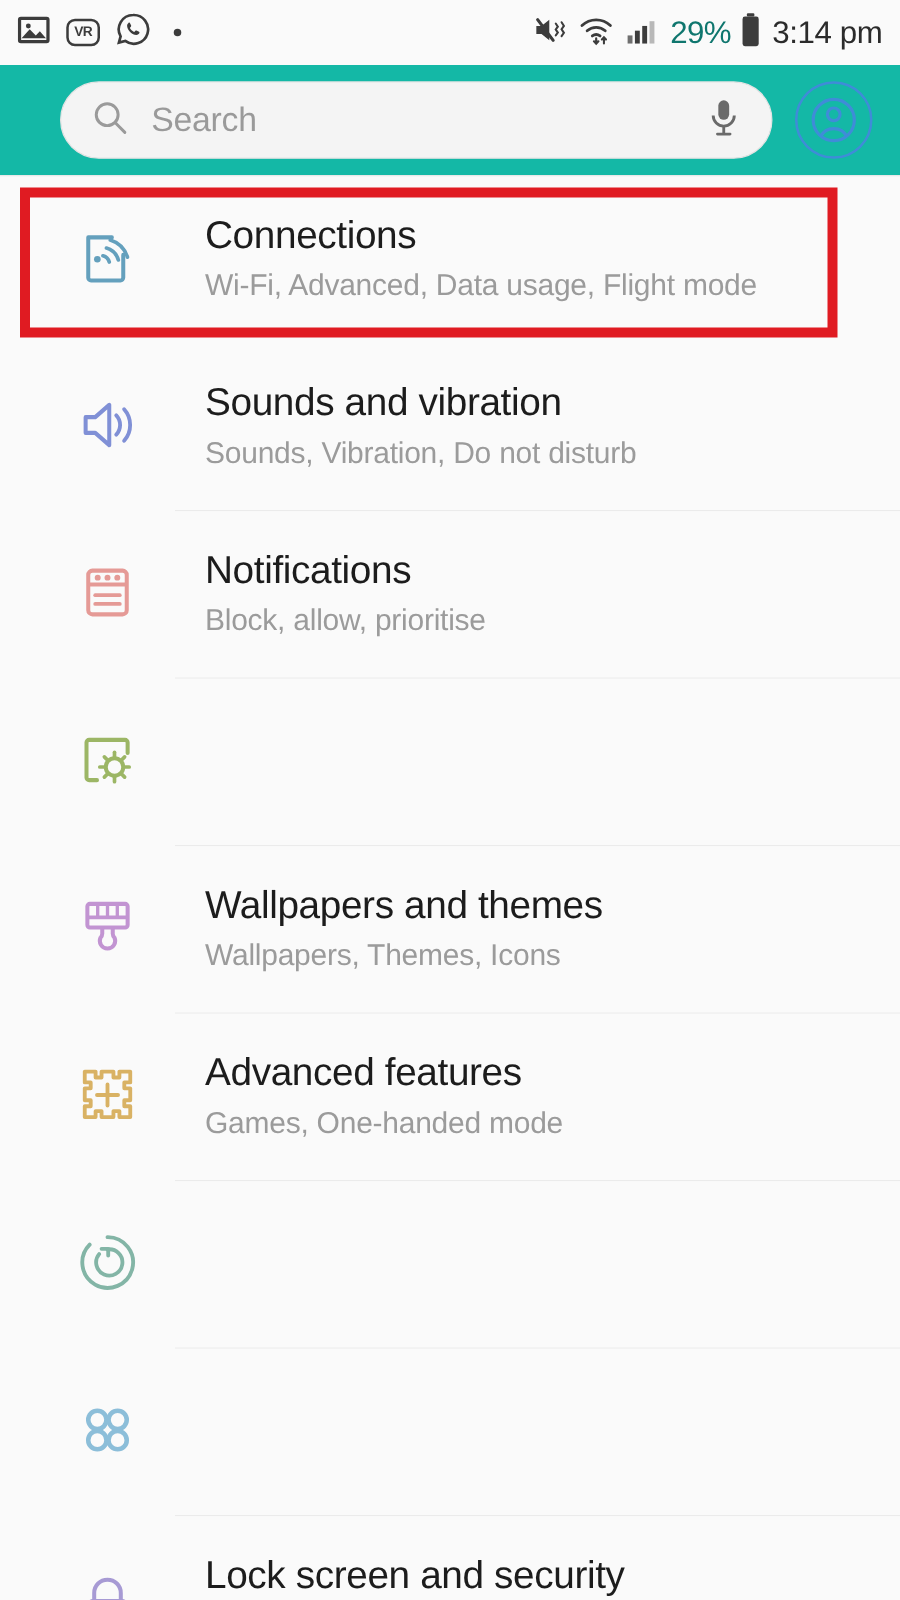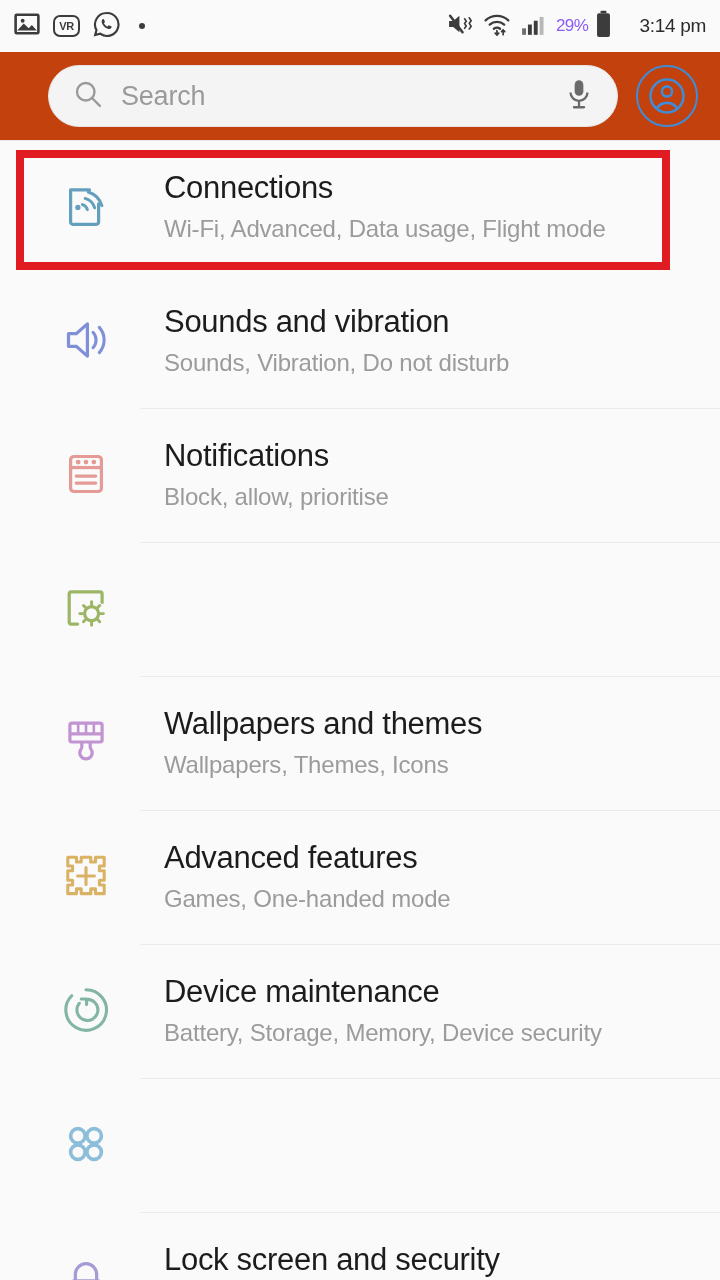--- a/index.html
+++ b/index.html
@@ -57,40 +57,40 @@
 
   .small-dot {
     width: 6px;
     height: 6px;
     border-radius: 50%;
     background: #3c3c3c;
     margin-left: 6px;
   }
 
   .battery-pct {
-    font-size: 17px;
-    color: #8b5cf6;
+    font-size: 25px;
+    color: #0f766e;
     letter-spacing: -0.5px;
     margin-left: 2px;
   }
 
   .clock {
-    font-size: 19px;
+    font-size: 25px;
     color: #2b2b2b;
     letter-spacing: -0.3px;
-    margin-left: 20px;
+    margin-left: 2px;
   }
 
   
   .search-header {
     height: 89px;
     display: flex;
     align-items: center;
     padding: 0 22px 0 48px;
-    background: #c2410c;
+    background: #14b8a6;
     border-bottom: 1px solid #e8e8e8;
     gap: 18px;
   }
 
   .search-box {
     flex: 1;
     height: 62px;
     border-radius: 31px;
     background: #f4f4f4;
     border: 1px solid #e3e3e3;
@@ -392,24 +392,20 @@
     </div>
 
     <div class="settings-row">
       <div class="row-icon">
         <svg width="56" height="56" viewBox="0 0 40 40">
           <path d="M20 5.5 A14.5 14.5 0 1 1 9.8 9.8" fill="none" stroke="#83b5a6" stroke-width="2.2" stroke-linecap="round"></path>
           <path d="M20 12.5 A7.5 7.5 0 1 1 15.2 15.2" fill="none" stroke="#83b5a6" stroke-width="2.2" stroke-linecap="round"></path>
           <path d="M16.6 12.2 h3.8 v3.8" fill="none" stroke="#83b5a6" stroke-width="2.2" stroke-linecap="round" stroke-linejoin="round"></path>
         </svg>
       </div>
-      <div class="row-text">
-        <div class="row-title">Device maintenance</div>
-        <div class="row-sub">Battery, Storage, Memory, Device security</div>
-      </div>
       <div class="divider"></div>
     </div>
 
     <div class="settings-row">
       <div class="row-icon">
         <svg width="56" height="56" viewBox="0 0 40 40">
           <circle cx="14.2" cy="14.2" r="5.2" fill="none" stroke="#8cbed9" stroke-width="2.6"></circle>
           <circle cx="25.8" cy="14.2" r="5.2" fill="none" stroke="#8cbed9" stroke-width="2.6"></circle>
           <circle cx="14.2" cy="25.8" r="5.2" fill="none" stroke="#8cbed9" stroke-width="2.6"></circle>
           <circle cx="25.8" cy="25.8" r="5.2" fill="none" stroke="#8cbed9" stroke-width="2.6"></circle>

